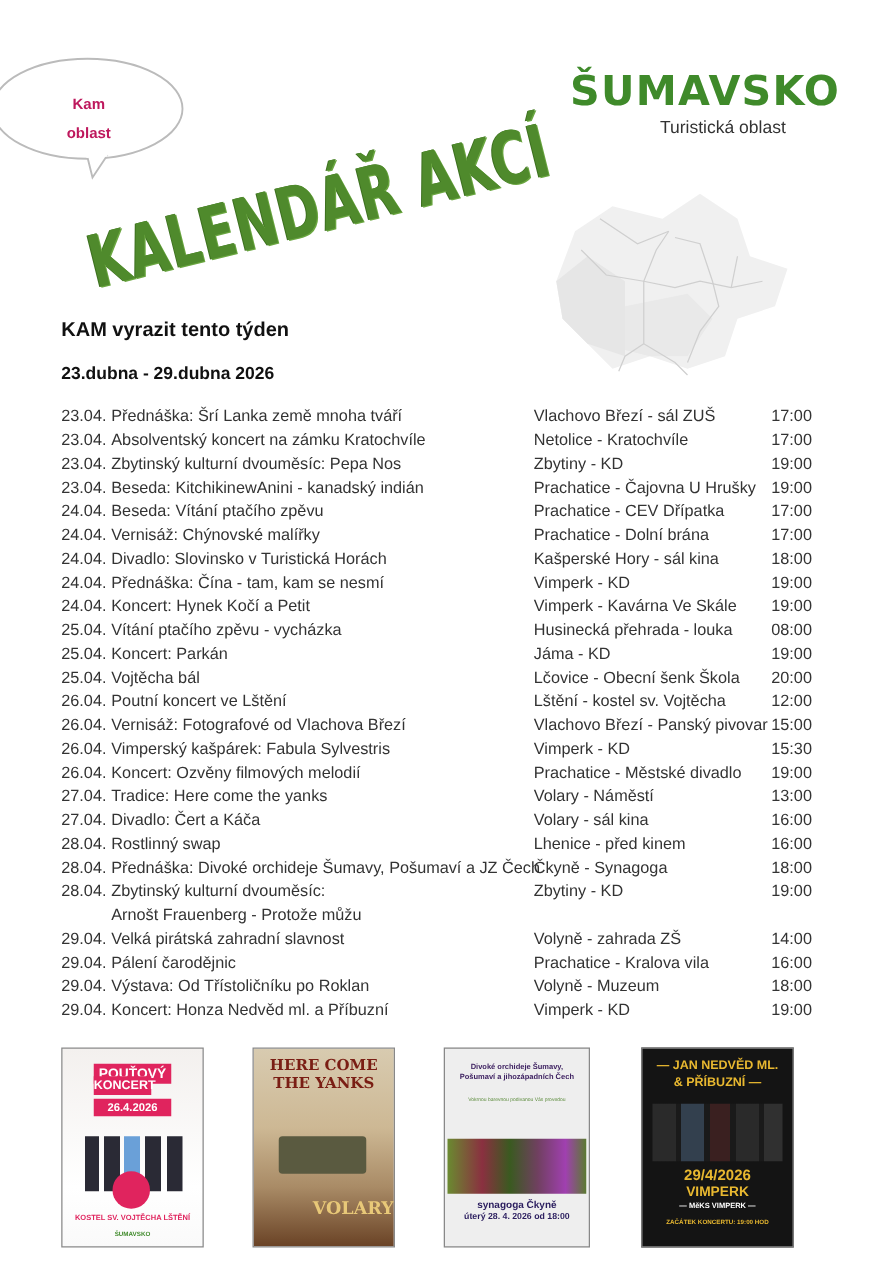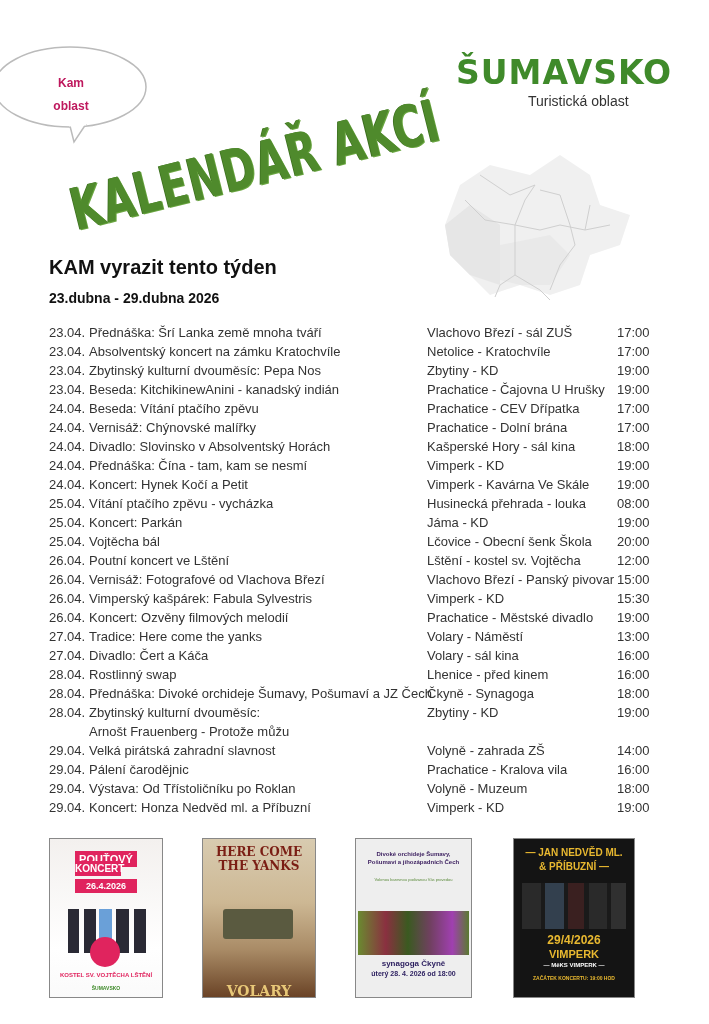--- a/index.html
+++ b/index.html
@@ -6,21 +6,21 @@
   body{width:709px;height:1024px;position:relative;overflow:hidden;font-family:"Liberation Sans",sans-serif;color:#222;}
   .bubble{position:absolute;left:-10px;top:42px;width:158px;height:104px;}
   .bubble-text{position:absolute;left:26px;top:72px;width:90px;text-align:center;font-weight:bold;font-size:12px;line-height:23px;color:#be185d;}
   .kalendar{position:absolute;left:80px;top:176px;transform:rotate(-14deg);transform-origin:left bottom;font-family:"DejaVu Sans",sans-serif;font-weight:bold;font-size:58px;letter-spacing:1px;color:#4f8a2c;white-space:nowrap;
     text-shadow:1px 1px 0 #6aa640,-1px 0 0 #3d7020;font-stretch:condensed;}
   .kalendar span{display:inline-block;transform:scaleX(0.78);transform-origin:left;}
   .logo{position:absolute;left:456px;top:55px;}
   .logo-title{font-family:"DejaVu Sans",sans-serif;font-weight:bold;font-size:33px;color:#3f8a2a;letter-spacing:1px;line-height:36px;}
   .logo-sub{position:absolute;left:72px;top:38px;font-size:14px;color:#333;white-space:nowrap;}
   .map{position:absolute;left:440px;top:145px;width:200px;height:160px;}
-  h1{position:absolute;left:49px;top:256px;margin:0;font-size:20px;font-weight:bold;color:#111;white-space:nowrap;}
+  h1{position:absolute;left:49px;top:256px;margin:0;font-size:16px;font-weight:bold;color:#111;white-space:nowrap;}
   .daterange{position:absolute;left:49px;top:290px;font-size:14px;font-weight:bold;color:#111;}
   .events{position:absolute;left:49px;top:323px;width:620px;}
   .row{position:relative;height:19px;font-size:13px;line-height:19px;color:#333;white-space:nowrap;}
   .c-date{position:absolute;left:0;}
   .c-title{position:absolute;left:40px;}
   .c-venue{position:absolute;left:378px;}
   .c-time{position:absolute;left:568px;}
   .posters{position:absolute;top:838px;left:0;width:709px;height:165px;}
   .poster{position:absolute;border:1px solid #888;overflow:hidden;}
   .p1{left:49px;top:0;width:112px;height:158px;background:linear-gradient(#f3f0ee,#fff 70%,#fafafa);}
@@ -98,21 +98,21 @@
       <span class="c-time">17:00</span>
     </div>
     <div class="row">
       <span class="c-date">24.04.</span>
       <span class="c-title">Vernisáž: Chýnovské malířky</span>
       <span class="c-venue">Prachatice - Dolní brána</span>
       <span class="c-time">17:00</span>
     </div>
     <div class="row">
       <span class="c-date">24.04.</span>
-      <span class="c-title">Divadlo: Slovinsko v Absolventský Horách</span>
+      <span class="c-title">Divadlo: Slovinsko v Turistická Horách</span>
       <span class="c-venue">Kašperské Hory - sál kina</span>
       <span class="c-time">18:00</span>
     </div>
     <div class="row">
       <span class="c-date">24.04.</span>
       <span class="c-title">Přednáška: Čína - tam, kam se nesmí</span>
       <span class="c-venue">Vimperk - KD</span>
       <span class="c-time">19:00</span>
     </div>
     <div class="row">
@@ -232,21 +232,21 @@
     <div class="pt" style="top:40px;left:25px;width:62px;background:#e0245e;color:#fff;font-size:9px;padding:2px 0;">26.4.2026</div>
     <div style="position:absolute;left:18px;top:70px;width:78px;height:44px;background:linear-gradient(90deg,#2a2a35 0 14%,transparent 14% 20%,#2a2a35 20% 36%,transparent 36% 40%,#6aa0d8 40% 56%,transparent 56% 62%,#2a2a35 62% 78%,transparent 78% 84%,#2a2a35 84% 100%);"></div>
     <div style="position:absolute;left:40px;top:98px;width:30px;height:30px;border-radius:50%;background:#e0245e;"></div>
     <div class="pt" style="top:133px;font-size:6px;color:#e0245e;">KOSTEL SV. VOJTĚCHA LŠTĚNÍ</div>
     <div class="pt" style="top:146px;font-size:5px;color:#3f8a2a;">ŠUMAVSKO</div>
   </div>
   <div class="poster p2">
     <div class="pt" style="top:6px;font-size:12px;color:#7a1e14;font-family:'DejaVu Serif',serif;">HERE COME</div>
     <div class="pt" style="top:20px;font-size:12px;color:#7a1e14;font-family:'DejaVu Serif',serif;">THE YANKS</div>
     <div style="position:absolute;left:20px;top:70px;width:70px;height:30px;background:#5a5a40;border-radius:3px;"></div>
-    <div class="pt" style="top:144px;font-size:14px;color:#e8c878;font-family:'DejaVu Serif',serif;">VOLARY</div>
+    <div class="pt" style="top:120px;font-size:14px;color:#e8c878;font-family:'DejaVu Serif',serif;text-align:right;">VOLARY</div>
   </div>
   <div class="poster p3">
     <div class="pt" style="top:12px;font-size:6px;color:#3a1d5e;">Divoké orchideje Šumavy,</div>
     <div class="pt" style="top:20px;font-size:6px;color:#3a1d5e;">Pošumaví a jihozápadních Čech</div>
     <div class="pt" style="top:38px;font-size:4px;color:#5a8a3a;font-weight:normal;">Vokrnou barevnou podivanou Vás provedou</div>
     <div style="position:absolute;left:2px;top:72px;width:111px;height:44px;background:linear-gradient(90deg,#6a8a30,#8a3040 25%,#3a5a20 45%,#704060 65%,#a040b0 85%,#5a7a30);"></div>
     <div class="pt" style="top:120px;font-size:8px;color:#2a1d5e;">synagoga Čkyně</div>
     <div class="pt" style="top:131px;font-size:7px;color:#2a1d5e;">úterý 28. 4. 2026 od 18:00</div>
   </div>
   <div class="poster p4">

